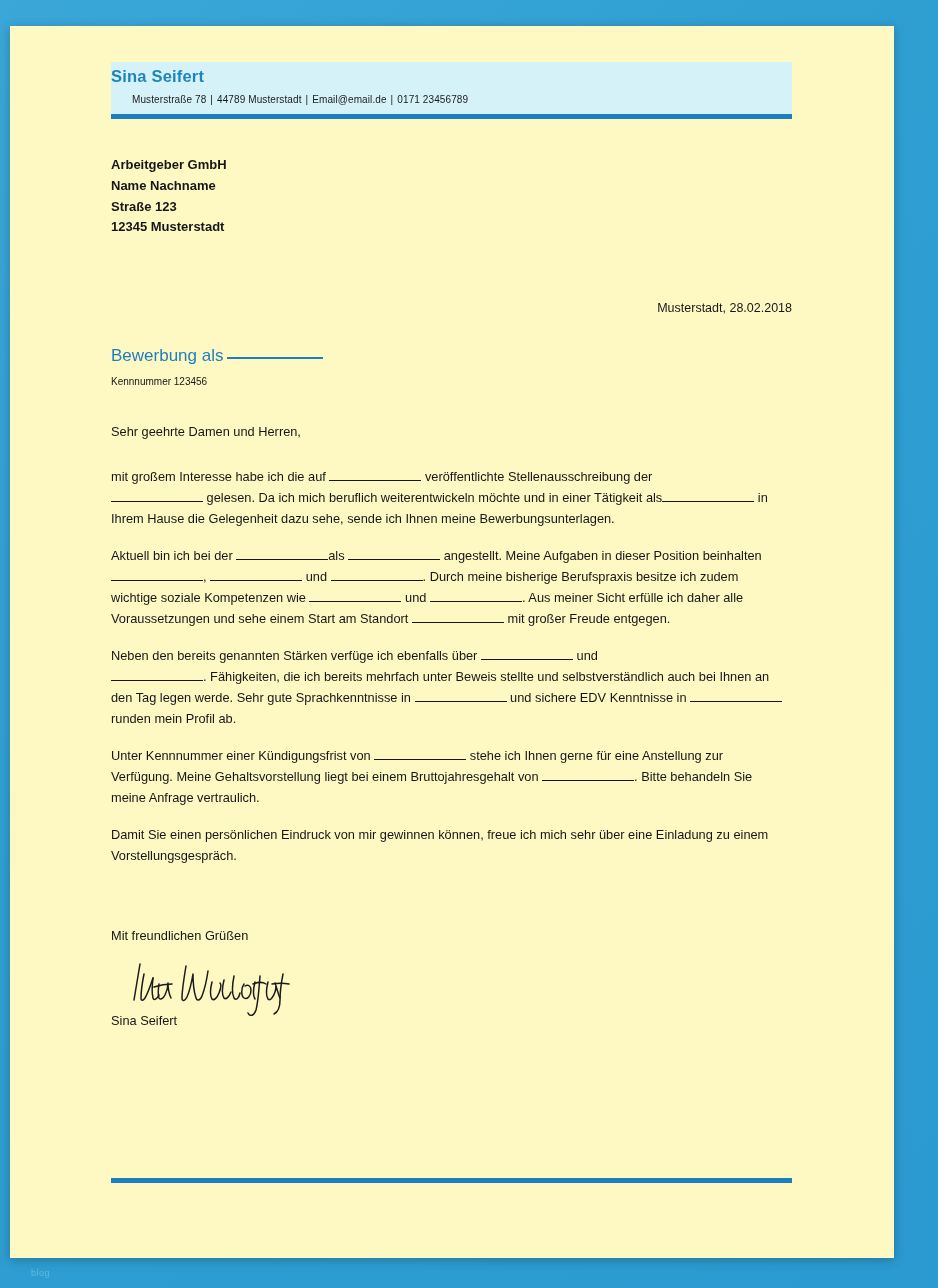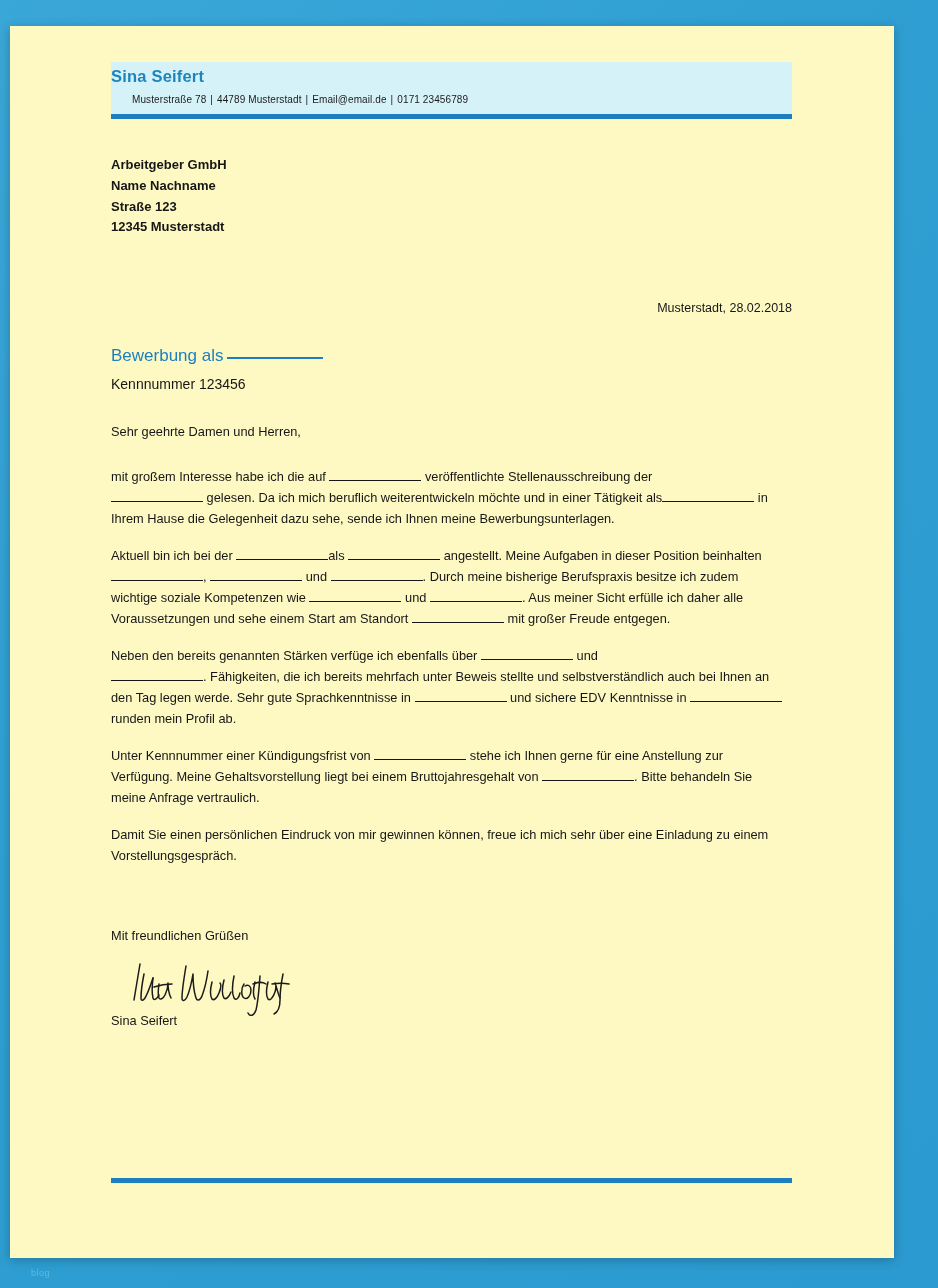--- a/index.html
+++ b/index.html
@@ -111,21 +111,21 @@
     display: inline-block;
     border-bottom: 2px solid #1d7fc0;
     width: 96px;
     margin-left: 4px;
     vertical-align: 2px;
   }
   .kennnummer {
     position: absolute;
     left: 101px;
     top: 350px;
-    font-size: 14px;
+    font-size: 10px;
     color: #161616;
     white-space: nowrap;
   }
   
   .salutation {
     position: absolute;
     left: 101px;
     top: 398px;
     font-size: 12.8px;
     color: #161616;

